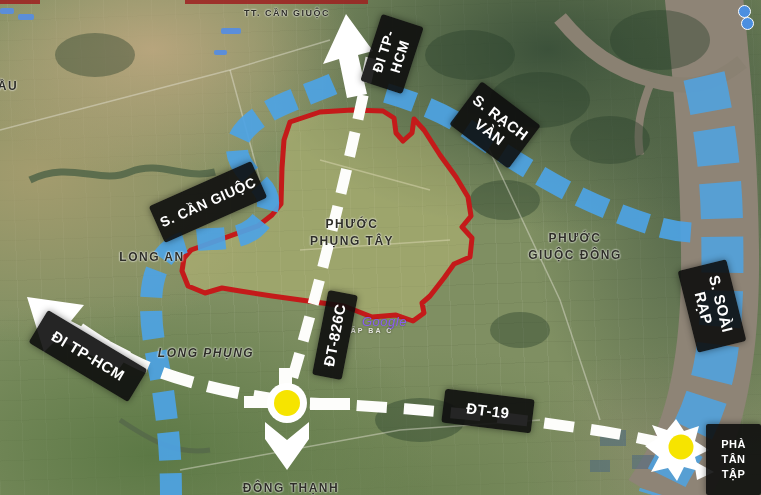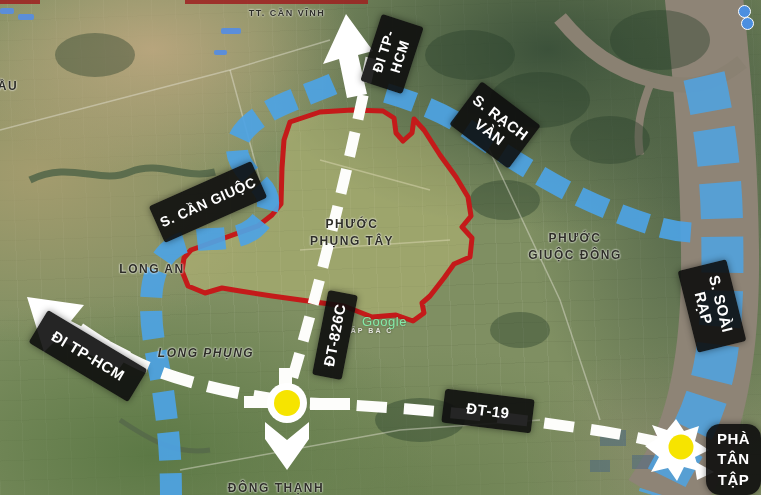--- a/index.html
+++ b/index.html
@@ -25,54 +25,54 @@
   
   .place-label{
     position:absolute;transform:translate(-50%,-50%);
     color:#2e2e28;font-size:12px;font-weight:700;letter-spacing:1.5px;
     text-shadow:0 0 2px rgba(255,255,255,.85),0 0 2px rgba(255,255,255,.85);
     white-space:nowrap;text-align:center;line-height:1.4;z-index:2;
   }
   .place-label.big{font-size:9px;}
   .place-label.light{color:rgba(244,244,238,.9);text-shadow:0 0 2px rgba(40,40,30,.8);font-size:7px;letter-spacing:2px;}
   .watermark{
-    position:absolute;left:362px;top:314px;color:#86efac;font-size:13px;
-    letter-spacing:.5px;opacity:.95;z-index:2;text-shadow:0 0 2px rgba(0,0,0,.4);
+    position:absolute;left:362px;top:314px;color:#8b5cf6;font-size:13px;
+    letter-spacing:.5px;opacity:.95;z-index:2;text-shadow:0 0 2px rgba(0,0,0,.4);font-style:italic;
   }
   
   .route-label{
     position:absolute;z-index:5;display:flex;flex-direction:column;
     align-items:center;justify-content:center;text-align:center;
     background:rgba(13,13,13,.9);color:#fff;font-weight:700;
     border-radius:3px;letter-spacing:.5px;line-height:1.2;
     box-shadow:0 0 7px rgba(0,0,0,.45);white-space:nowrap;
   }
   .badge{position:absolute;z-index:2;border-radius:2px;background:#5b8ed9;}
   .poi{position:absolute;z-index:2;width:11px;height:11px;border-radius:50%;
        background:#4b8fe0;border:1px solid #fff;}
 </style>
 </head>
 <body>
 
 <div class="stage">
 
   <div class="map-base"></div>
 
-  <div class="place-label big" style="left:287px;top:13px;">TT. CẦN VĨNH</div>
+  <div class="place-label big" style="left:287px;top:13px;">TT. CẦN GIUỘC</div>
   <div class="place-label" style="left:352px;top:233px;">
     <div>PHƯỚC</div>
     <div>PHỤNG TÂY</div>
   </div>
   <div class="place-label" style="left:575px;top:247px;">
     <div>PHƯỚC</div>
     <div>GIUỘC ĐÔNG</div>
   </div>
   <div class="place-label" style="left:206px;top:353px;font-style:italic;">LONG PHỤNG</div>
-  <div class="place-label" style="left:276px;top:488px;">ĐÔNG THẠNH</div>
-  <div class="place-label" style="left:152px;top:269px;">LONG AN</div>
+  <div class="place-label" style="left:291px;top:488px;">ĐÔNG THẠNH</div>
+  <div class="place-label" style="left:152px;top:257px;">LONG AN</div>
   <div class="place-label light" style="left:372px;top:331px;">ẤP BA C</div>
   <div class="place-label" style="left:8px;top:86px;">ẦU</div>
   <div class="watermark">Google</div>
 
   <div class="badge" style="left:0;top:8px;width:14px;height:6px;"></div>
   <div class="badge" style="left:18px;top:14px;width:16px;height:6px;"></div>
   <div class="badge" style="left:221px;top:28px;width:20px;height:6px;"></div>
   <div class="badge" style="left:214px;top:50px;width:13px;height:5px;"></div>
   <div class="poi" style="left:738px;top:5px;"></div>
   <div class="poi" style="left:741px;top:17px;"></div>
@@ -172,19 +172,19 @@
 
   <div class="route-label" style="left:30px;top:337px;width:116px;height:38px;font-size:15px;transform:rotate(31deg);">ĐI TP-HCM</div>
 
   <div class="route-label" style="left:443px;top:394px;width:90px;height:34px;font-size:15px;transform:rotate(7deg);">ĐT-19</div>
 
   <div class="route-label" style="left:670px;top:281px;width:84px;height:50px;font-size:15px;transform:rotate(76deg);">
     <div>S. SOÀI</div>
     <div>RẠP</div>
   </div>
 
-  <div class="route-label" style="left:706px;top:424px;width:55px;height:71px;font-size:15px;line-height:1.35;border-radius:14px;">
+  <div class="route-label" style="left:706px;top:424px;width:55px;height:71px;font-size:11px;line-height:1.35;border-radius:2px;">
     <div>PHÀ</div>
     <div>TÂN</div>
     <div>TẬP</div>
   </div>
 
 </div>
 
 </body></html>

